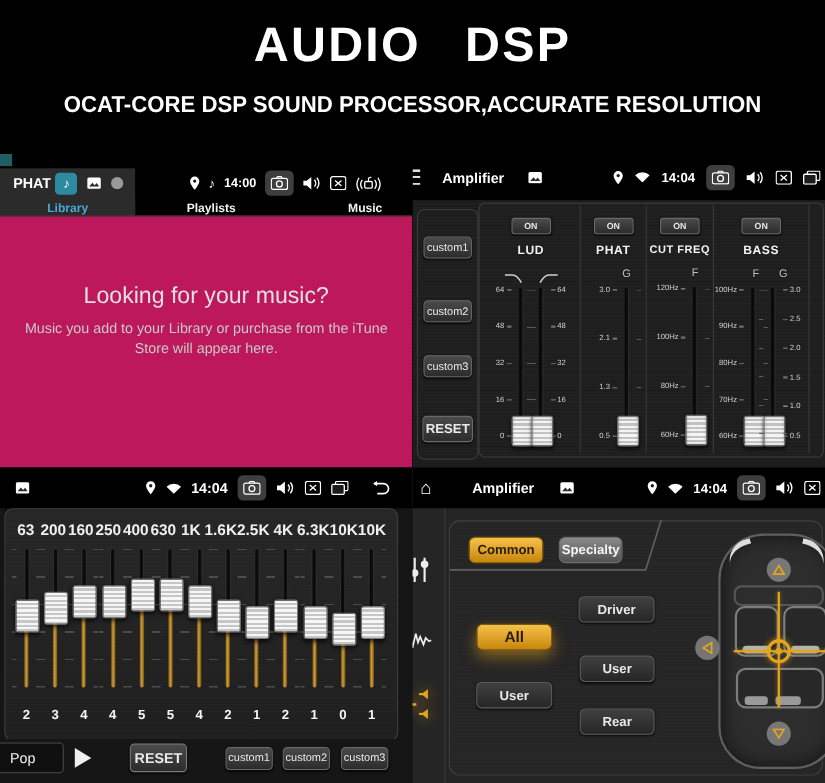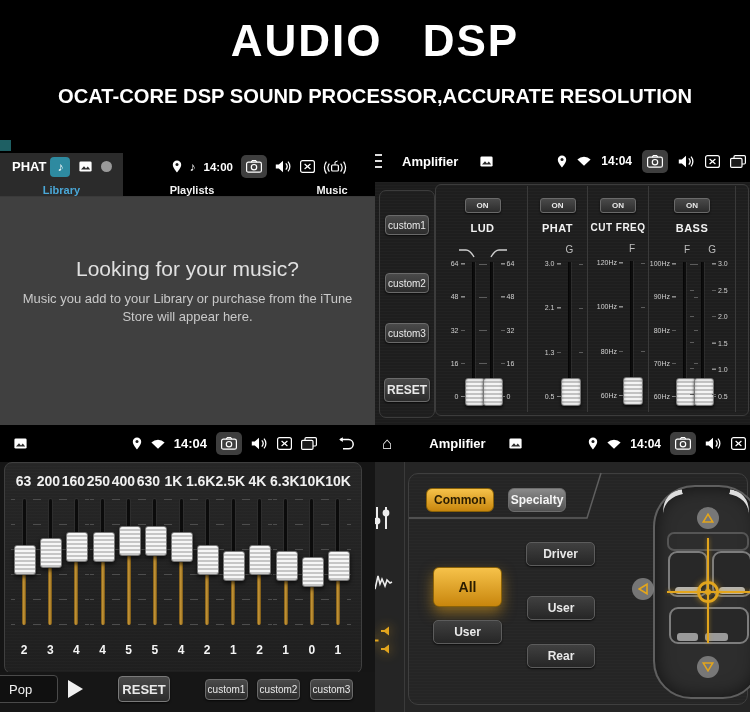--- a/index.html
+++ b/index.html
@@ -29,21 +29,21 @@
           border-radius:4px;color:#e9e9e9;display:flex;align-items:center;justify-content:center;
           font-family:"Liberation Sans",sans-serif;box-shadow:0 1px 2px rgba(0,0,0,.7);}
   .gold-btn{background:linear-gradient(180deg,#f6c24a,#c8860d);border:1px solid #8a6208;
             border-radius:6px;color:#2a1c00;font-weight:700;display:flex;align-items:center;
             justify-content:center;}
 
   
   .q-music{left:0;top:140px;width:375px;height:285px;}
   .mz-left{background:#2b2b2b;}
   .tab-lbl{font-weight:700;font-size:11px;}
-  .music-content{background:#404040;}
+  .music-content{background:#be185d;}
   .m-title{font-size:21px;color:#e0e0e0;text-align:center;}
   .m-line{font-size:13px;color:#c9c9c9;text-align:center;white-space:nowrap;}
 
   
   .q-amp{left:375px;top:140px;width:375px;height:285px;}
   .amp-body{left:0;top:42px;width:375px;height:243px;background:#1c1c1c;
     background-image:repeating-linear-gradient(180deg,rgba(255,255,255,.02) 0 1px,transparent 1px 3px);}
   .panel-frame{border:1px solid #3c3c3c;border-radius:7px;background:rgba(255,255,255,.01);}
   .vdiv{width:1px;background:#3a3a3a;}
   .on-btn{width:36px;height:15px;font-size:8px;font-weight:700;border-radius:3px;}
@@ -752,21 +752,21 @@
 
     <div class="abs fd-panel"></div>
     <svg class="abs" style="left:0;top:0;" width="375" height="287">
         <path d="M34 93 H212 L226 48" stroke="#5f5f5f" stroke-width="1.5" fill="none"></path>
       </svg>
 
     <button class="abs gold-btn tab-gold" style="left:51px;top:63px;width:68px;height:24px;">Common</button>
     <button class="abs tab-gray" style="left:133px;top:63px;width:58px;height:24px;">Specialty</button>
 
     <button class="abs dk-btn zone-btn" style="left:151px;top:117px;width:69px;height:24px;">Driver</button>
-    <button class="abs gold-btn all-btn" style="left:58px;top:142px;width:69px;height:40px;">All</button>
+    <button class="abs gold-btn all-btn" style="left:58px;top:142px;width:69px;height:24px;">All</button>
     <button class="abs dk-btn zone-btn" style="left:152px;top:171px;width:68px;height:24px;">User</button>
     <button class="abs dk-btn zone-btn" style="left:58px;top:195px;width:69px;height:24px;">User</button>
     <button class="abs dk-btn zone-btn" style="left:152px;top:219px;width:68px;height:24px;">Rear</button>
 
     <div class="abs car-body"></div>
     <div class="abs arc" style="left:286px;top:67px;transform:rotate(-16deg);"></div>
     <div class="abs arc" style="left:352px;top:67px;transform:scaleX(-1) rotate(-16deg);"></div>
     <div class="abs dashb" style="left:292px;top:107px;width:78px;height:15px;"></div>
     <div class="abs seat" style="left:293px;top:126px;width:36px;height:42px;"></div>
     <div class="abs seat" style="left:337px;top:126px;width:36px;height:42px;"></div>

